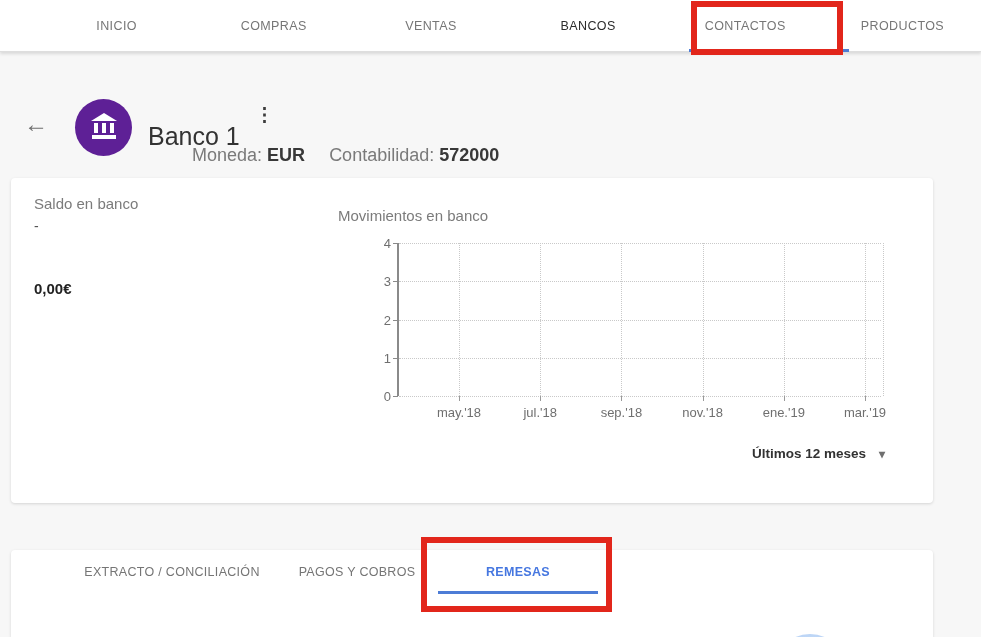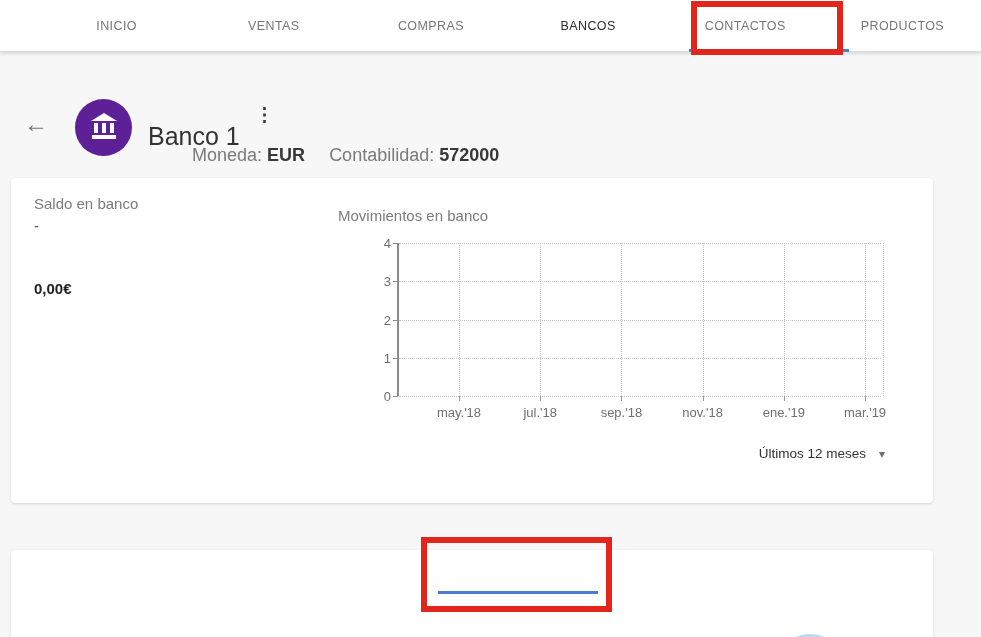--- a/index.html
+++ b/index.html
@@ -115,21 +115,21 @@
     display:flex; align-items:center; justify-content:center;
     cursor:pointer; flex:0 0 auto;
   }
   .radio-outer.sel { border-color:#1f87e8; }
   .radio-dot { width:9px; height:9px; border-radius:50%; background:#1f87e8; }
   .radio-label { font-size:12px; color:#7b7b7b; margin-left:14px; }
   .gap1 { width:28px; }
   .gap2 { width:13px; }
   .range-select {
     position:absolute; right:48px; top:268px;
-    display:flex; align-items:center; cursor:pointer;
+    display:flex; align-items:center; cursor:pointer;font-weight:bold;
   }
   .range-label { font-size:13.5px; color:#323232; }
   .range-arrow { font-size:12px; color:#6f6f6f; margin-left:13px; }
   
   .card2 {
     position:absolute; left:11px; top:550px; width:922px; height:87px;
     background:#ffffff; border-radius:4px 4px 0 0;
     box-shadow:0 1px 3px rgba(0,0,0,0.14);
   }
   .bottom-tabs { position:absolute; left:0; top:0; width:100%; height:44px; display:flex; }
@@ -145,22 +145,22 @@
     position:absolute; left:761px; top:84px; width:76px; height:76px;
     border-radius:50%;
     background:radial-gradient(circle at 50% 60%, #eaf2fd 0%, #cfe2fa 55%, #a6c6f1 100%);
   }
 </style>
 </head>
 <body>
 
 <nav class="topnav">
   <div class="tab">INICIO</div>
+  <div class="tab">COMPRAS</div>
   <div class="tab">VENTAS</div>
-  <div class="tab">COMPRAS</div>
   <div class="tab active">BANCOS</div>
   <div class="tab">CONTACTOS</div>
   <div class="tab">PRODUCTOS</div>
 </nav>
 <div class="nav-underline" style="background: rgb(77, 124, 214);"></div>
 
 <div class="anno anno1" style="border-color: rgb(226, 38, 27);"></div>
 
 <div class="back-btn">←</div>
 
@@ -232,17 +232,22 @@
     </div>
 
 
   <div class="range-select">
     <span class="range-label">Últimos 12 meses</span>
     <span class="range-arrow">▾</span>
   </div>
 </section>
 
 <section class="card2">
+  <div class="bottom-tabs">
+    <div class="btab" style="left:161px;">EXTRACTO / CONCILIACIÓN</div>
+    <div class="btab" style="left:346px;">PAGOS Y COBROS</div>
+    <div class="btab active" style="left: 507px; color: rgb(70, 119, 224);">REMESAS</div>
+  </div>
   <div class="btab-underline" style="background: rgb(77, 124, 214);"></div>
   <div class="peek-circle"></div>
 </section>
 
 <div class="anno anno2" style="border-color: rgb(226, 38, 27);"></div>
 
 </body></html>

